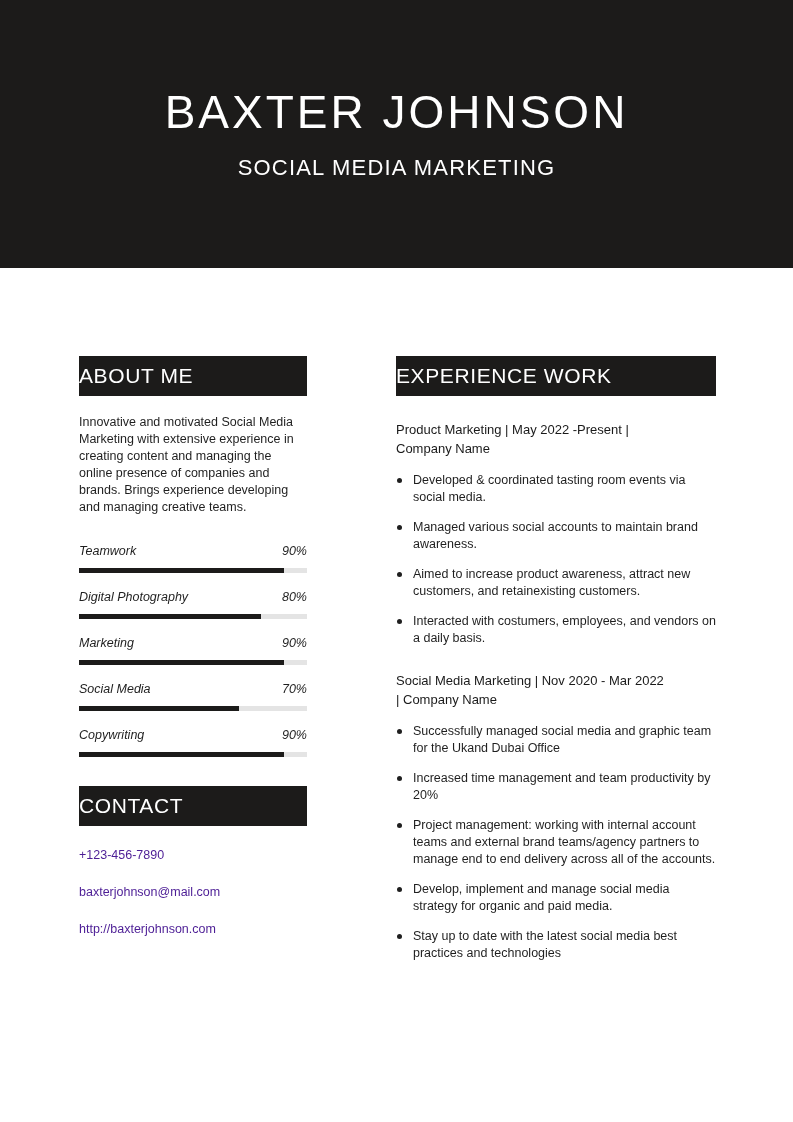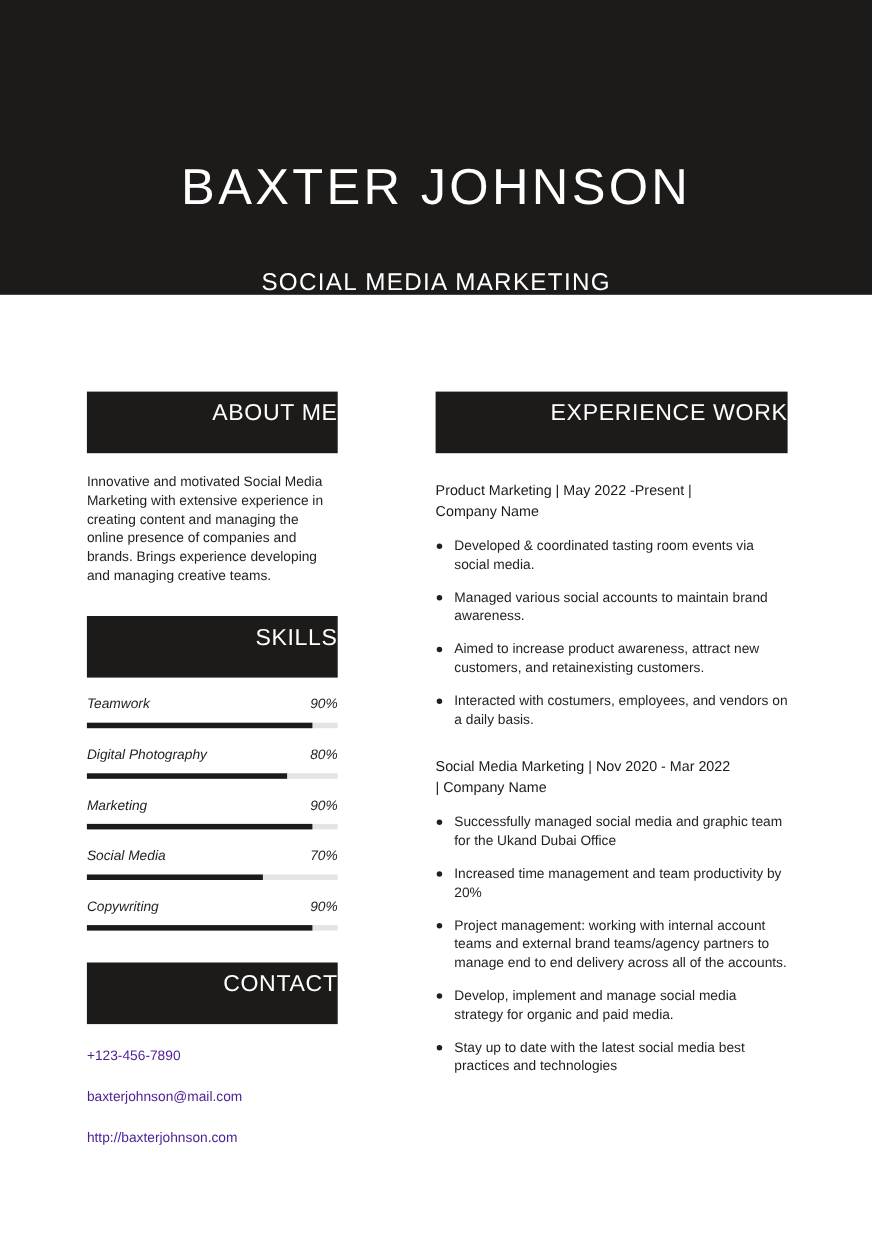--- a/index.html
+++ b/index.html
@@ -25,22 +25,21 @@
   .header {
     position: absolute;
     left: 0;
     top: 0;
     width: 793px;
     height: 268px;
     background: #1c1b1a;
     display: flex;
     flex-direction: column;
     align-items: center;
-    justify-content: flex-end;
-    gap: 32px;
+    justify-content: center;
   }
   .header-name {
     color: #ffffff;
     font-size: 46px;
     letter-spacing: 3px;
     font-weight: 400;
     line-height: 1;
     margin-bottom: 22px;
     white-space: nowrap;
   }
@@ -63,24 +62,24 @@
     position: absolute;
     left: 396px;
     top: 356px;
     width: 320px;
   }
 
   
   .section-bar {
     background: #1c1b1a;
     color: #ffffff;
-    text-align: right;
+    text-align: left;
     font-size: 21px;
     letter-spacing: 0.6px;
-    padding: 9px 0 26px 0;
+    padding: 9px 0 10px 0;
     line-height: 1;
   }
   .section-bar.wide {
     width: 320px;
   }
 
   
   .about-text {
     margin-top: 18px;
     font-size: 12.5px;
@@ -179,21 +178,20 @@
     <div class="header-name">BAXTER JOHNSON</div>
     <div class="header-role">SOCIAL MEDIA MARKETING</div>
   </div>
 
   <div class="left-col">
 
     <div class="section-bar">ABOUT ME</div>
     <div class="about-text">Innovative and motivated Social Media Marketing with extensive experience in creating content and managing the online presence of companies and brands. Brings experience developing and managing creative teams.</div>
 
     <div class="skills">
-      <div class="section-bar">SKILLS</div>
 
       <div class="skill">
         <div class="skill-row">
           <span>Teamwork</span>
           <span>90%</span>
         </div>
         <div class="skill-track">
           <div class="skill-fill" style="width:90%"></div>
         </div>
       </div>

